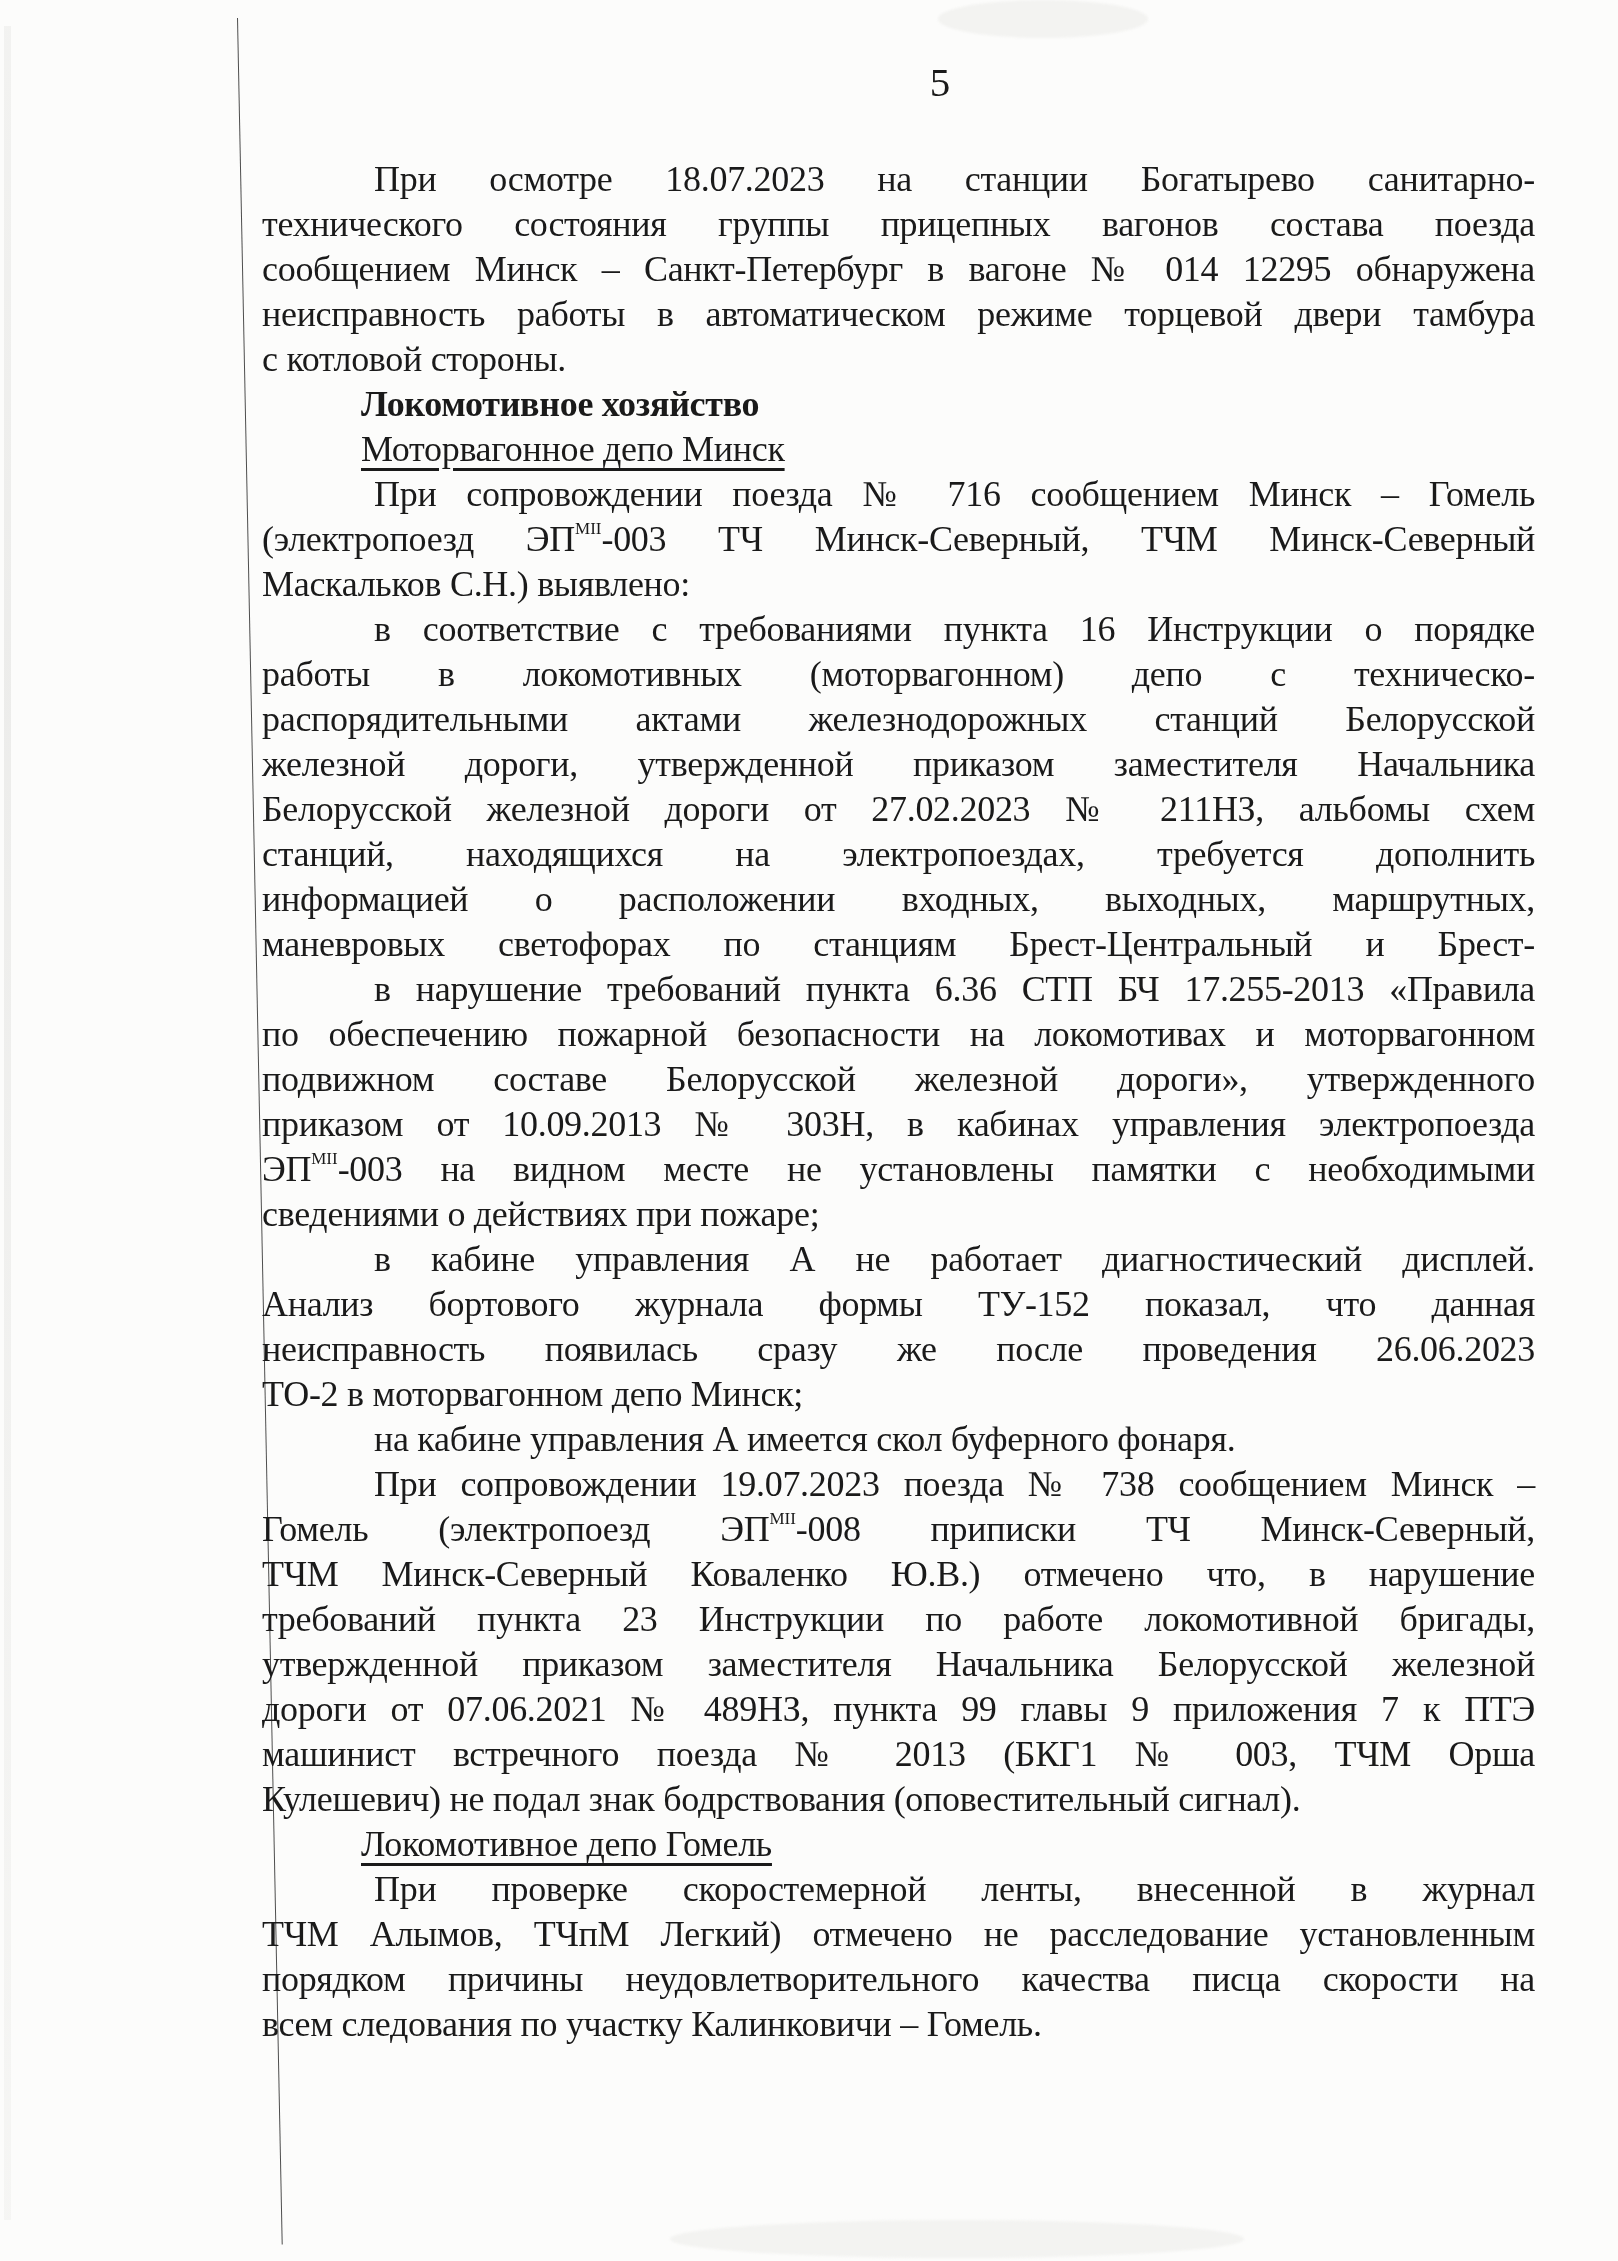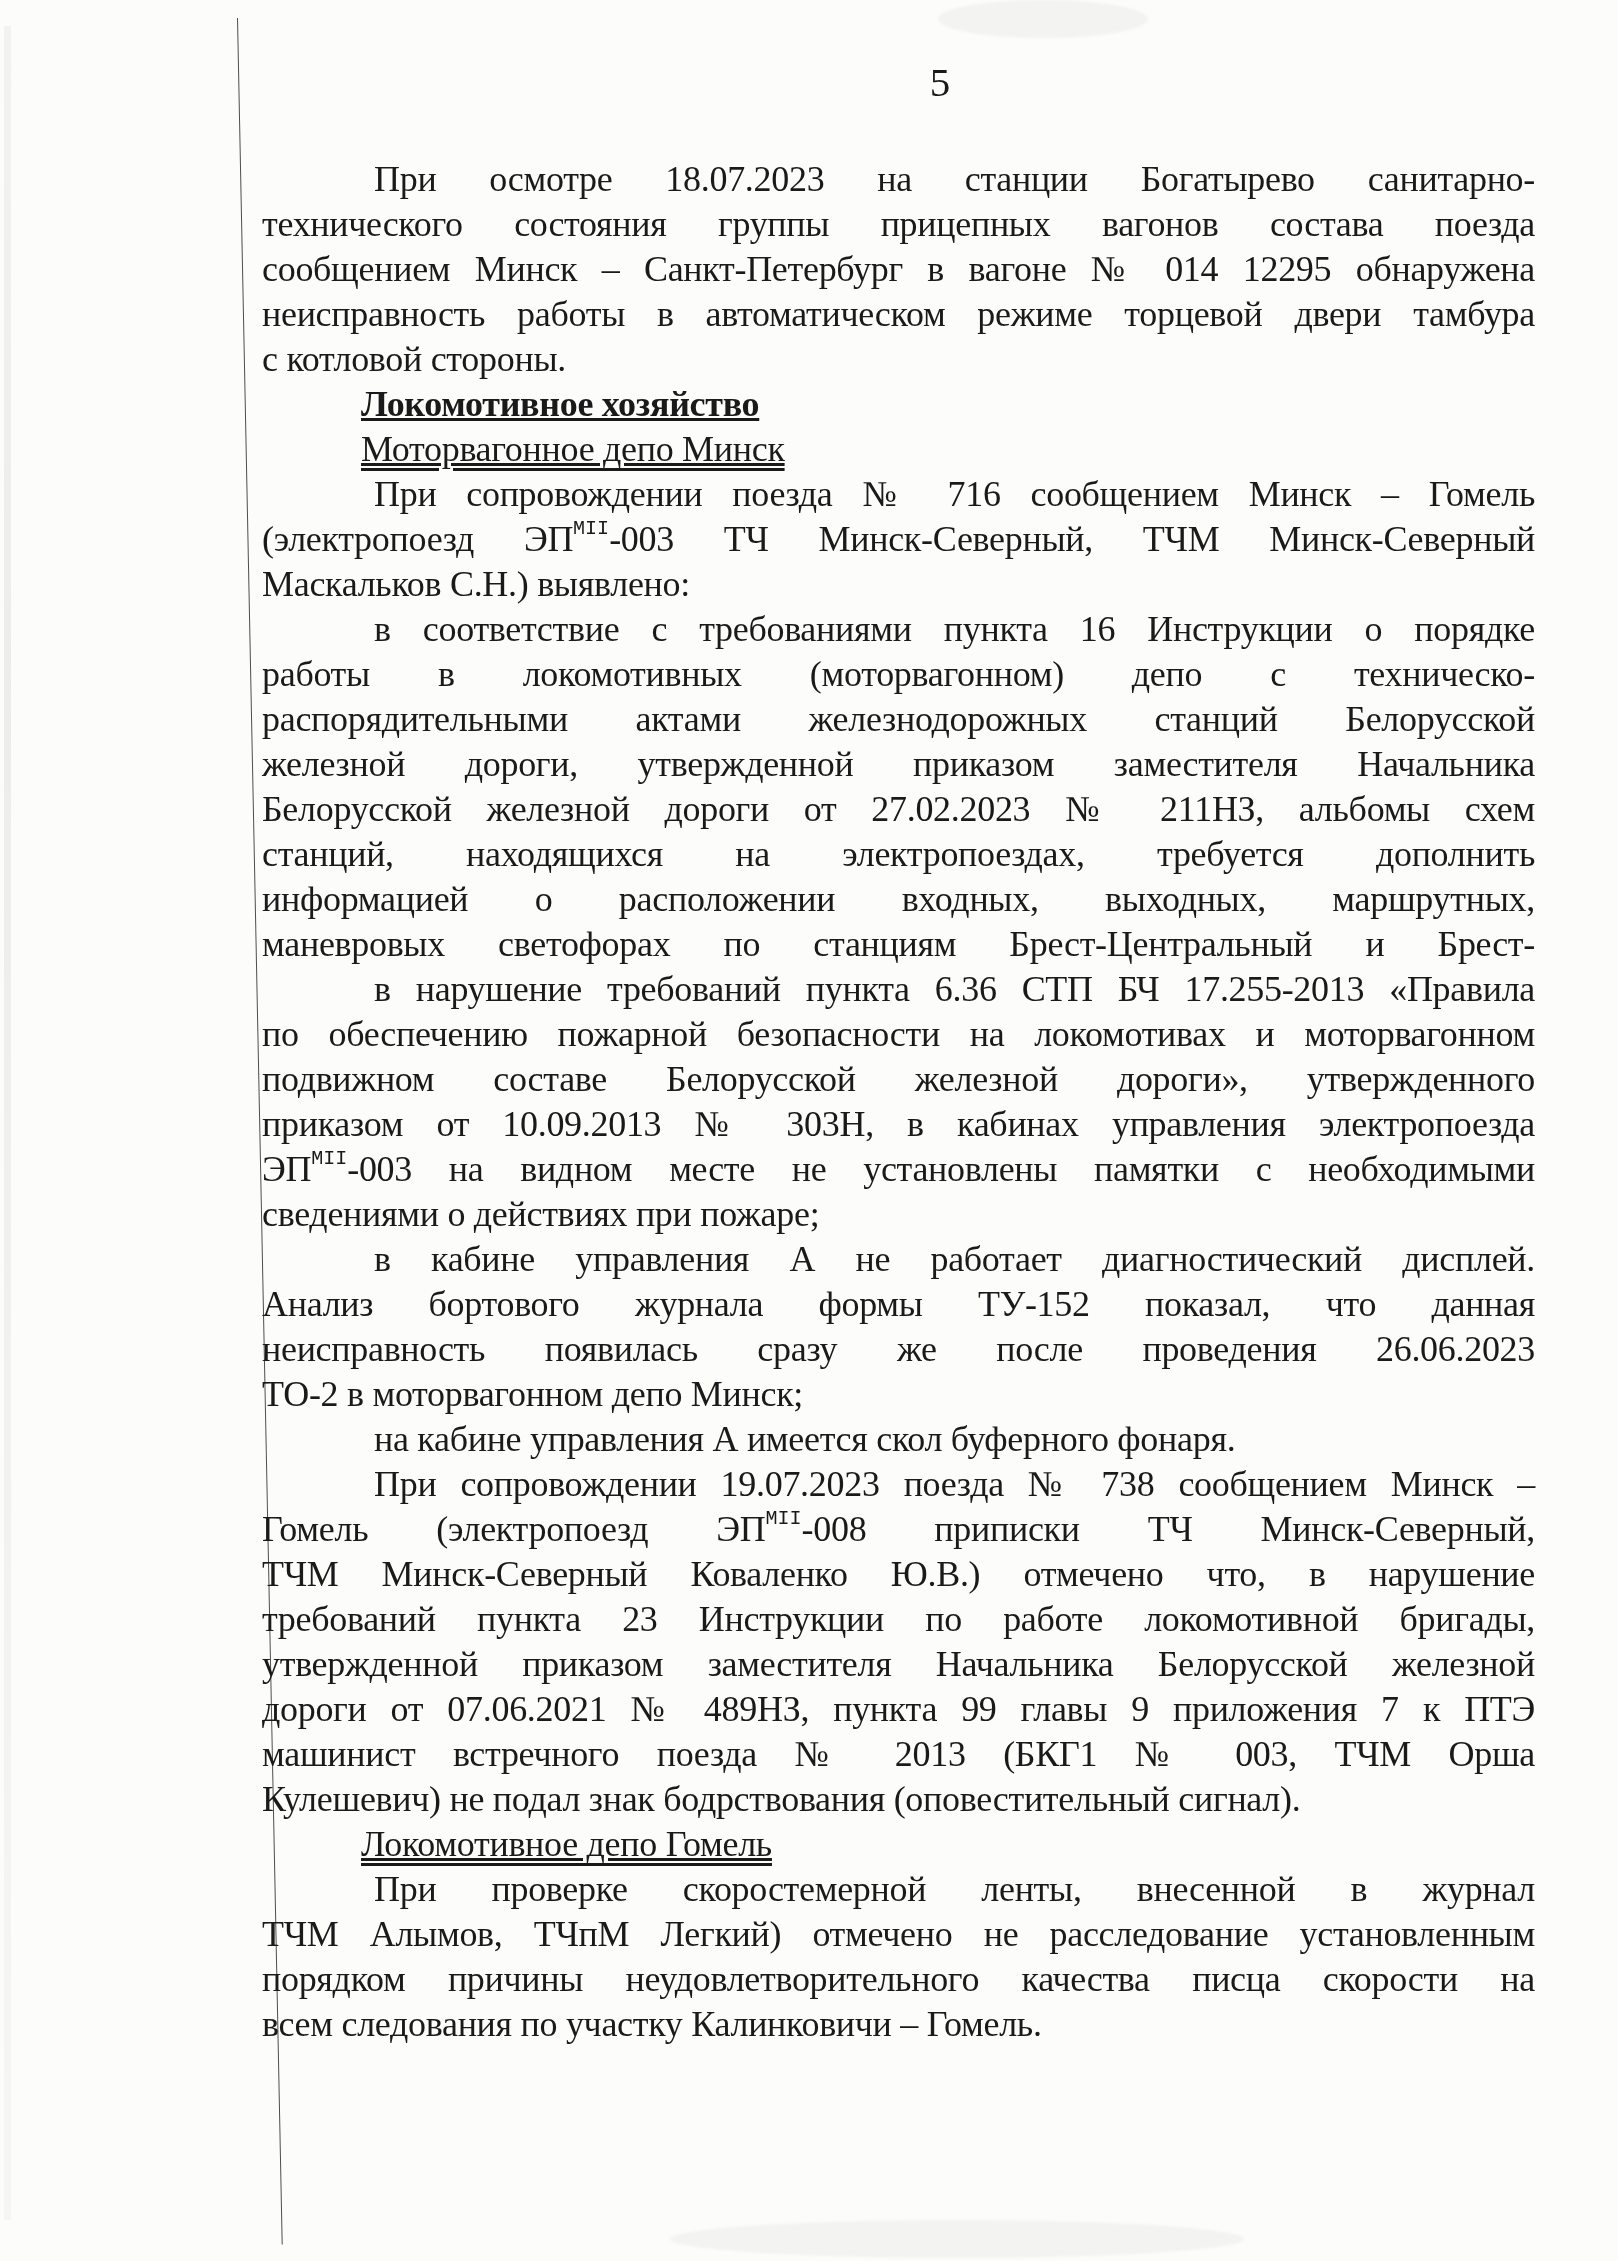--- a/index.html
+++ b/index.html
@@ -49,33 +49,32 @@
     font-size:36px;
     letter-spacing:-0.3px;
   }
   .ln{
     height:45px;line-height:45px;
     overflow:visible;white-space:normal;
   }
   .j{text-align:justify;text-align-last:justify;}
   .last{text-align:left;text-align-last:left;}
   .ind{text-indent:112px;}
-  .hd{text-indent:99px;text-decoration:underline;}
+  .hd{text-indent:99px;}
   .bold{font-weight:bold;}
   .u{
     text-decoration:underline;
     text-decoration-thickness:2.6px;
     text-underline-offset:7px;
   }
   .sup{
-    font-size:20px;
+    font-size:17px;
     vertical-align:17px;
     line-height:0;
     letter-spacing:0;
-    font-family:Liberation Mono, monospace;
   }
 </style>
 </head>
 <body>
 
 <div class="page">
 
   <div class="edge-streak"></div>
   <div class="smudge a"></div>
   <div class="smudge b"></div>

